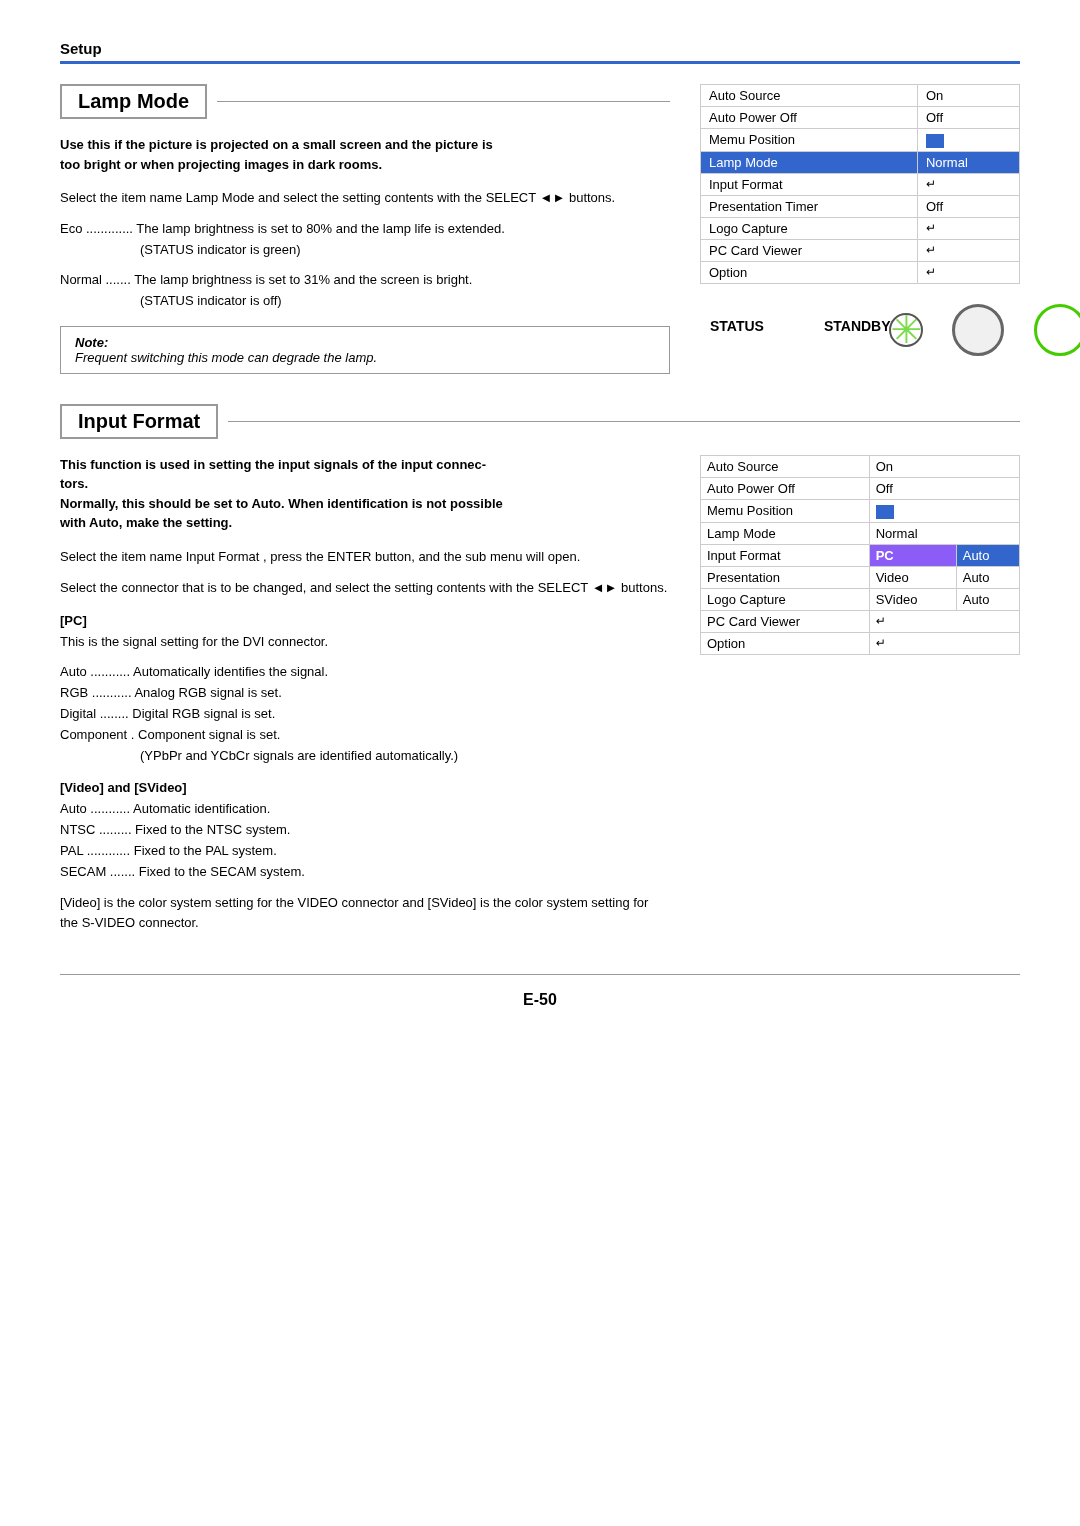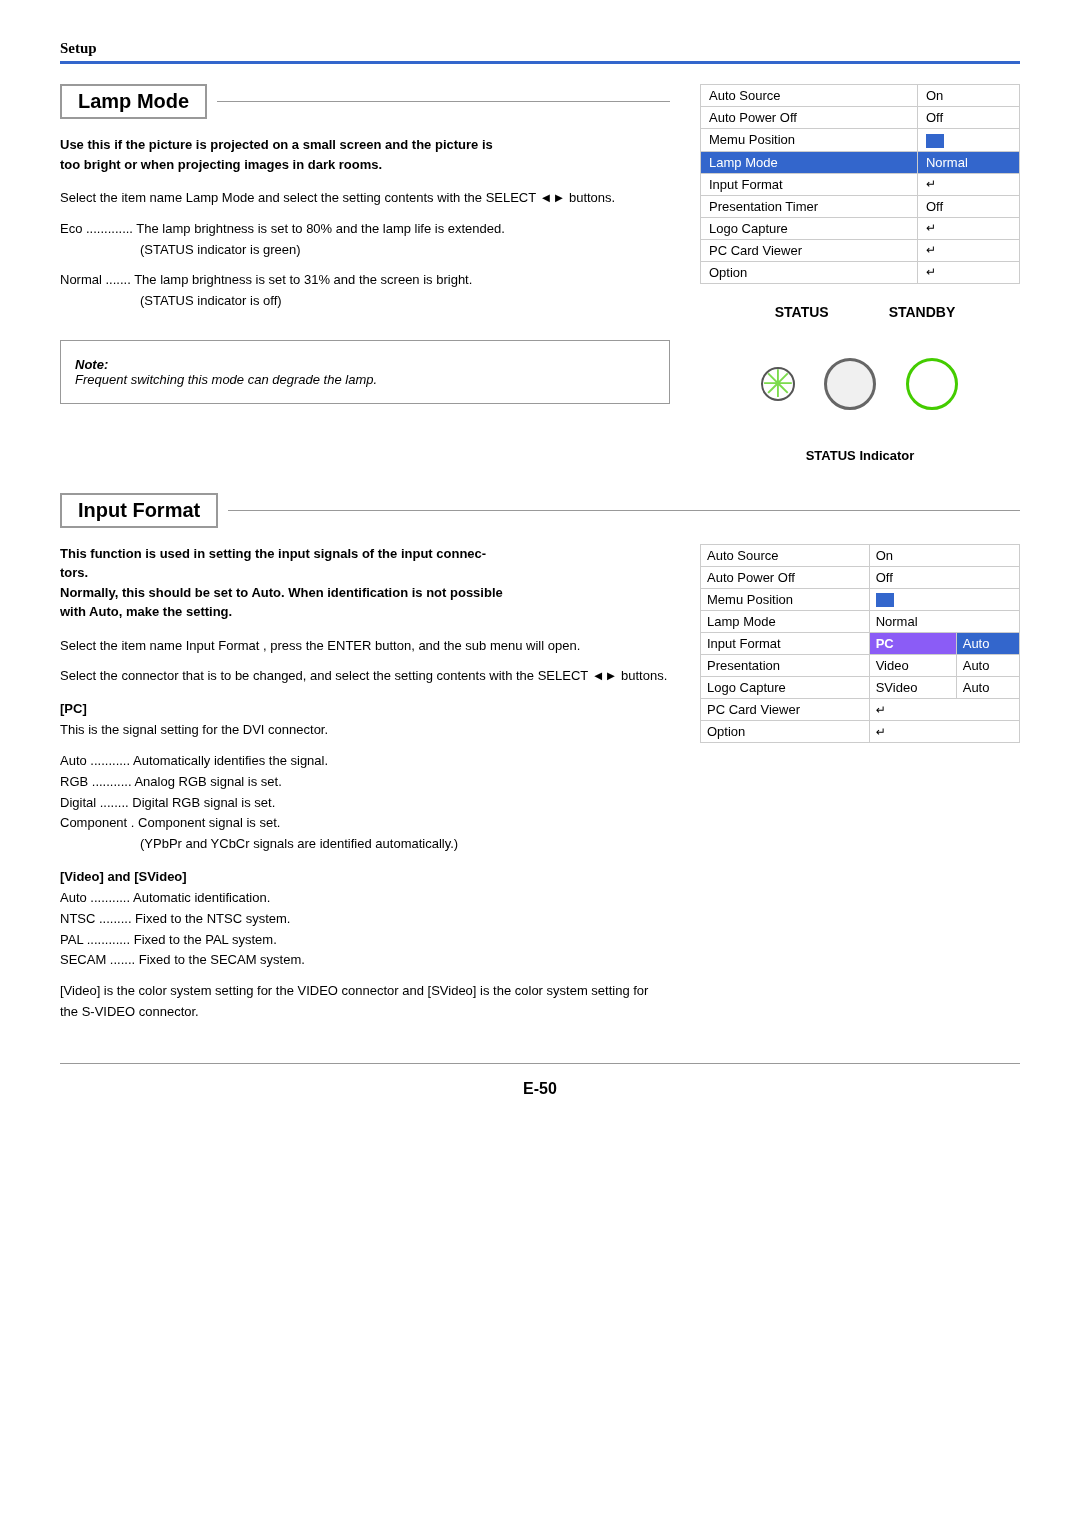--- a/index.html
+++ b/index.html
@@ -15,21 +15,20 @@
 
     .page-wrapper {
       padding: 40px 60px 60px 60px;
     }
 
     
     .setup-header {
       border-bottom: 3px solid #3366cc;
       margin-bottom: 20px;
       padding-bottom: 4px;
-      font-family: Liberation Serif, serif;
     }
     .setup-header-text {
       font-size: 15px;
       font-weight: bold;
       color: #000;
     }
 
     
     .section-row {
       display: flex;
@@ -90,22 +89,22 @@
     }
 
     .indent-text {
       margin-left: 80px;
       font-size: 13px;
       line-height: 1.6;
     }
 
     .note-box {
       border: 1px solid #999;
-      padding: 16px 14px;
-      margin-top: 28px;
+      padding: 8px 14px;
+      margin-top: 14px;
       font-size: 13px;
     }
     .note-label {
       font-style: italic;
       font-weight: bold;
     }
     .note-italic {
       font-style: italic;
     }
 
@@ -143,23 +142,22 @@
       width: 18px;
       height: 14px;
       background: #3366cc;
       vertical-align: middle;
     }
 
     
     .indicator-area {
       margin-top: 20px;
       display: flex;
-      flex-direction: column;
+      flex-direction: row;
       align-items: center;
-      gap: 30px;
     }
     .indicator-labels {
       display: flex;
       gap: 60px;
       font-size: 14px;
       font-weight: bold;
       margin-bottom: 8px;
       padding-left: 10px;
     }
     .indicator-circles {

